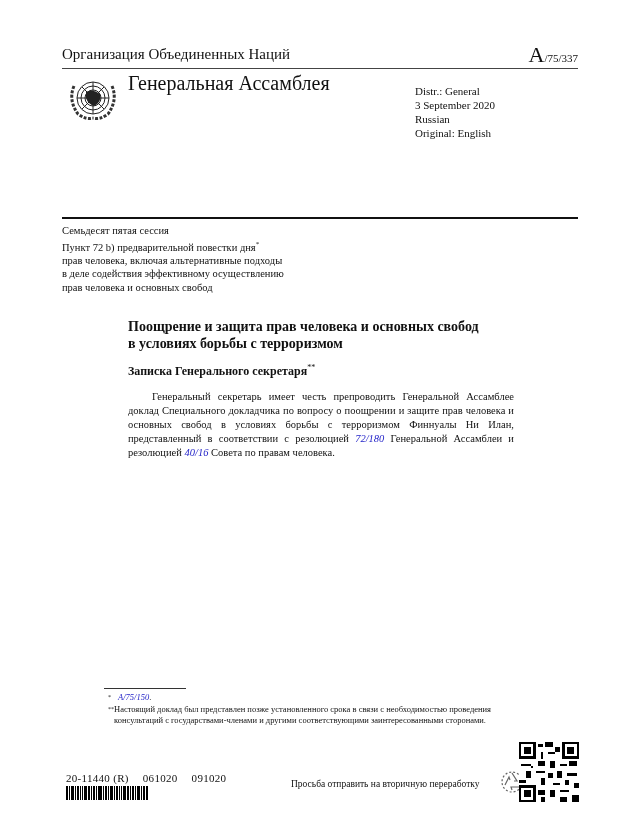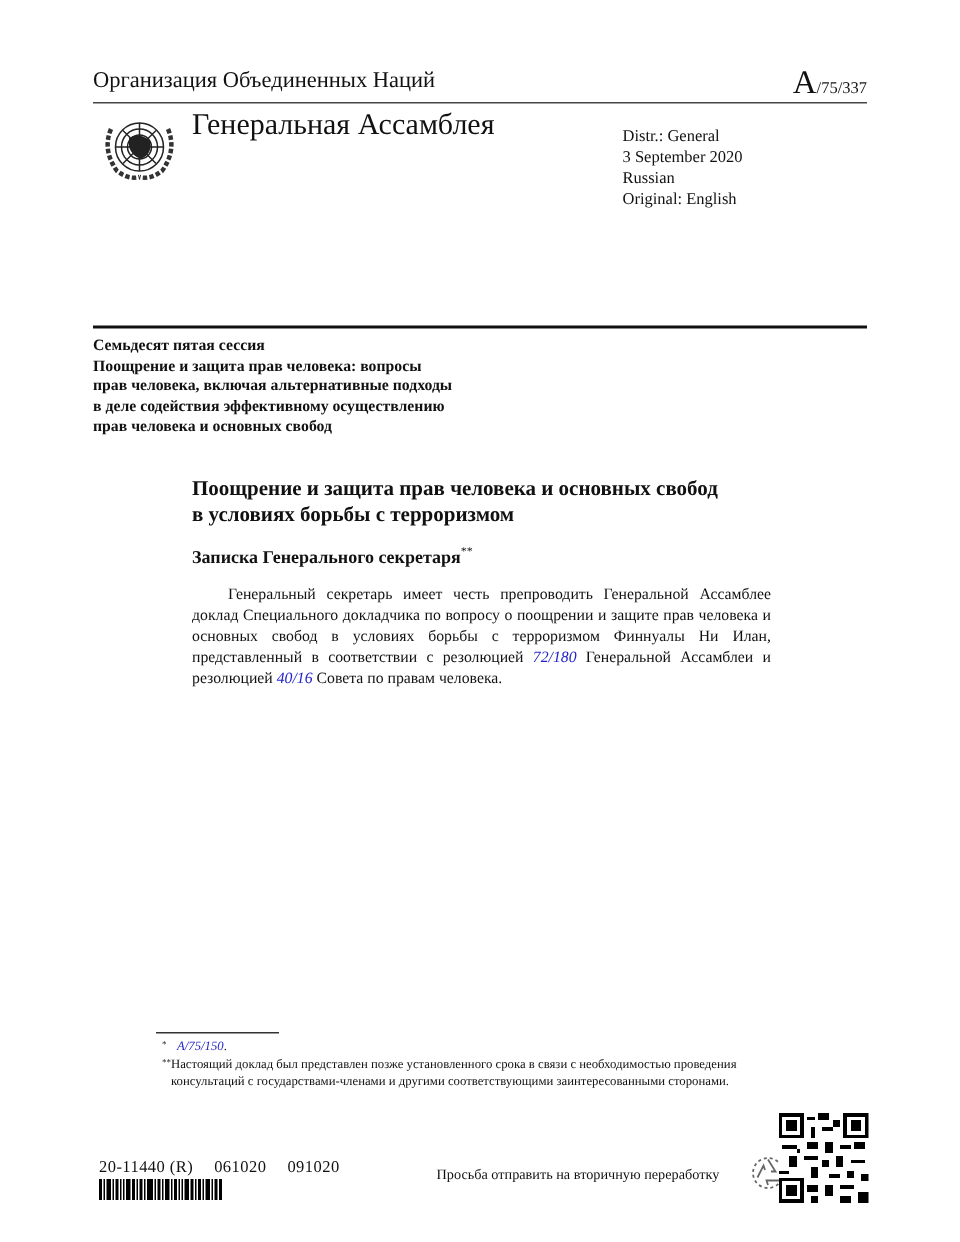--- a/index.html
+++ b/index.html
@@ -8,21 +8,21 @@
   .abs { position:absolute; }
   .org { left:62px; top:46px; font-size:15px; }
   .sym { right:62px; top:42px; font-size:22px; }
   .sym small { font-size:11px; }
   .rule-top { left:62px; top:68px; width:516px; height:1px; background:#444; }
   .logo { left:66px; top:74px; width:54px; height:48px; }
   .assembly { left:128px; top:72px; font-size:20px; font-weight:normal; }
   .distr { left:415px; top:84px; font-size:11px; line-height:14px; }
   .rule-thick { left:62px; top:217px; width:516px; height:2px; background:#111; }
   .session { left:62px; top:224px; font-size:10.5px; line-height:13.5px; width:300px; }
-  .session .b { font-weight:bold; }
+  .session .b { font-weight:normal; }
   .session sup { font-size:7px; }
   .title { left:128px; top:318px; font-size:14px; font-weight:bold; line-height:17px; }
   .note { left:128px; top:363px; font-size:12px; font-weight:bold; }
   .note sup { font-size:8px; font-weight:normal; }
   .para { left:128px; top:390px; width:386px; font-size:10.5px; line-height:14px; text-align:justify; text-indent:24px; }
   a.link { color:#2323c8; text-decoration:none;font-style:italic; }
   .fn-rule { left:104px; top:688px; width:82px; height:1px; background:#333; }
   .fn { left:118px; top:692px; font-size:8.5px; line-height:11.5px; width:380px; }
   .fn .row { display:flex; }
   .fn .mark { width:10px; font-size:6px; margin-left:-10px; }
@@ -62,21 +62,21 @@
   <div>Distr.: General</div>
   <div>3 September 2020</div>
   <div>Russian</div>
   <div>Original: English</div>
 </div>
 
 <div class="abs rule-thick"></div>
 
 <div class="abs session">
   <div class="b">Семьдесят пятая сессия</div>
-  <div class="b">Поощрение и защита прав человека: вопросы</div>
+  <div><span>Пункт 72 b) предварительной повестки дня</span><sup>*</sup></div>
   <div class="b">прав человека, включая альтернативные подходы</div>
   <div class="b">в деле содействия эффективному осуществлению</div>
   <div class="b">прав человека и основных свобод</div>
 </div>
 
 <div class="abs title">
   <div>Поощрение и защита прав человека и основных свобод</div>
   <div>в условиях борьбы с терроризмом</div>
 </div>
 

